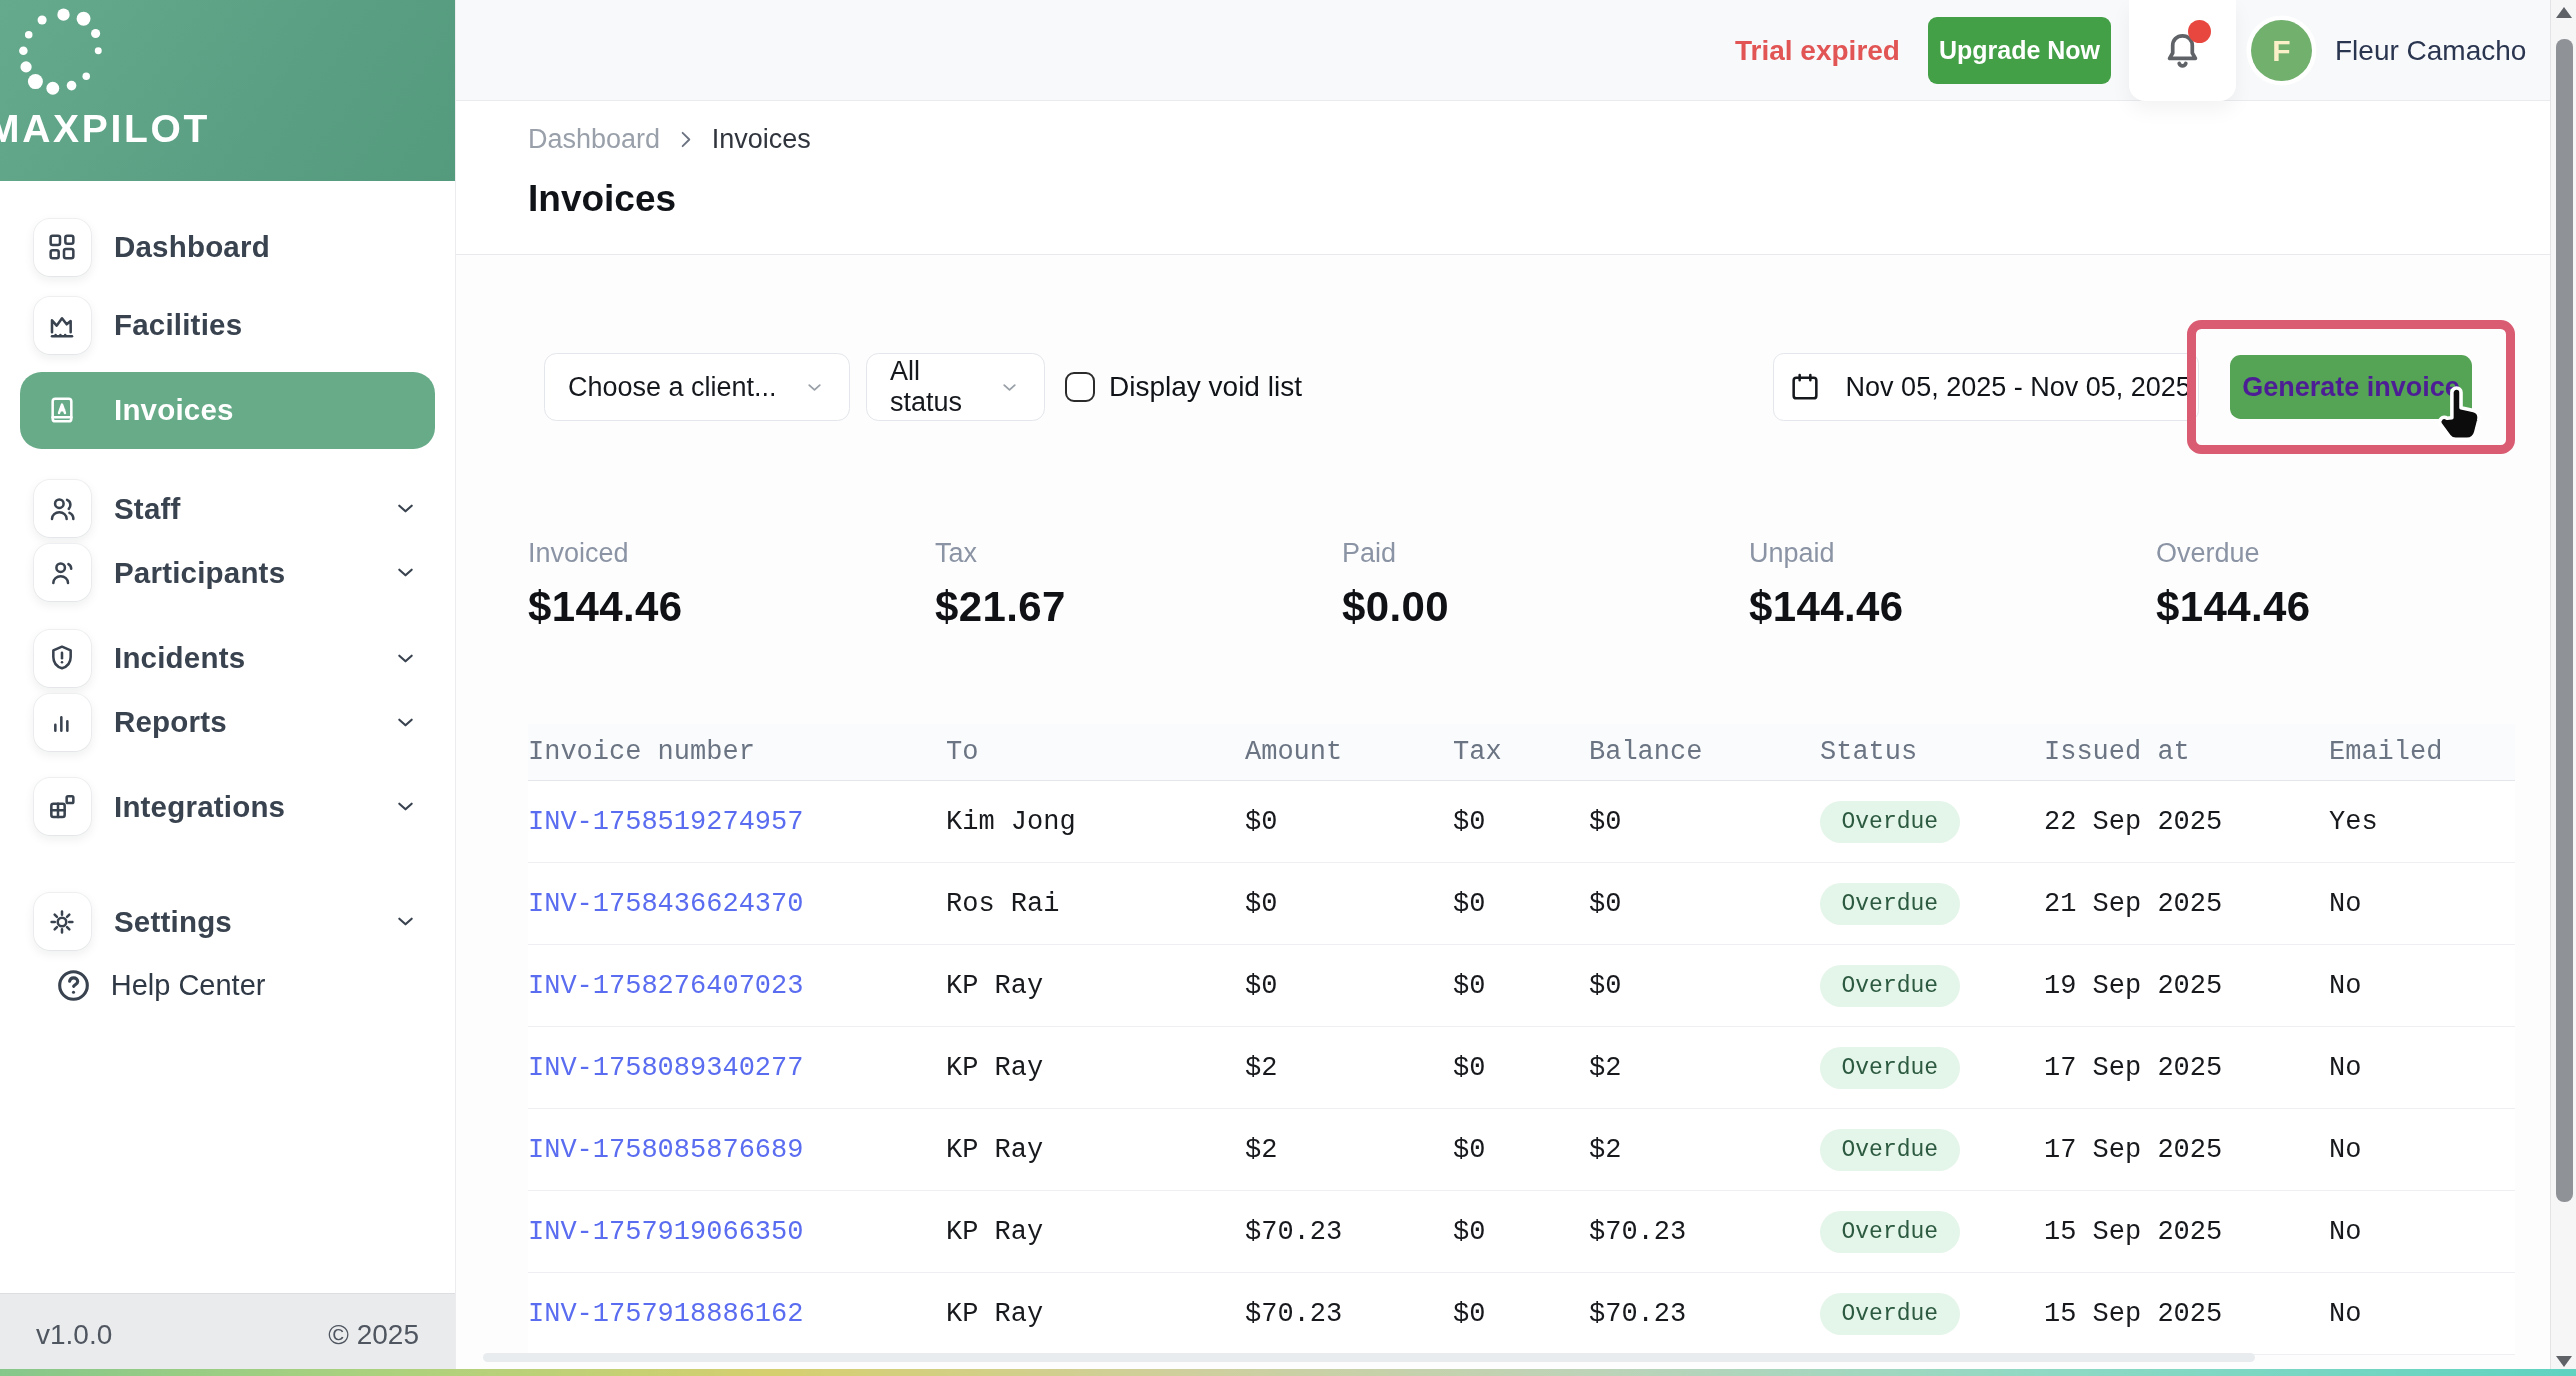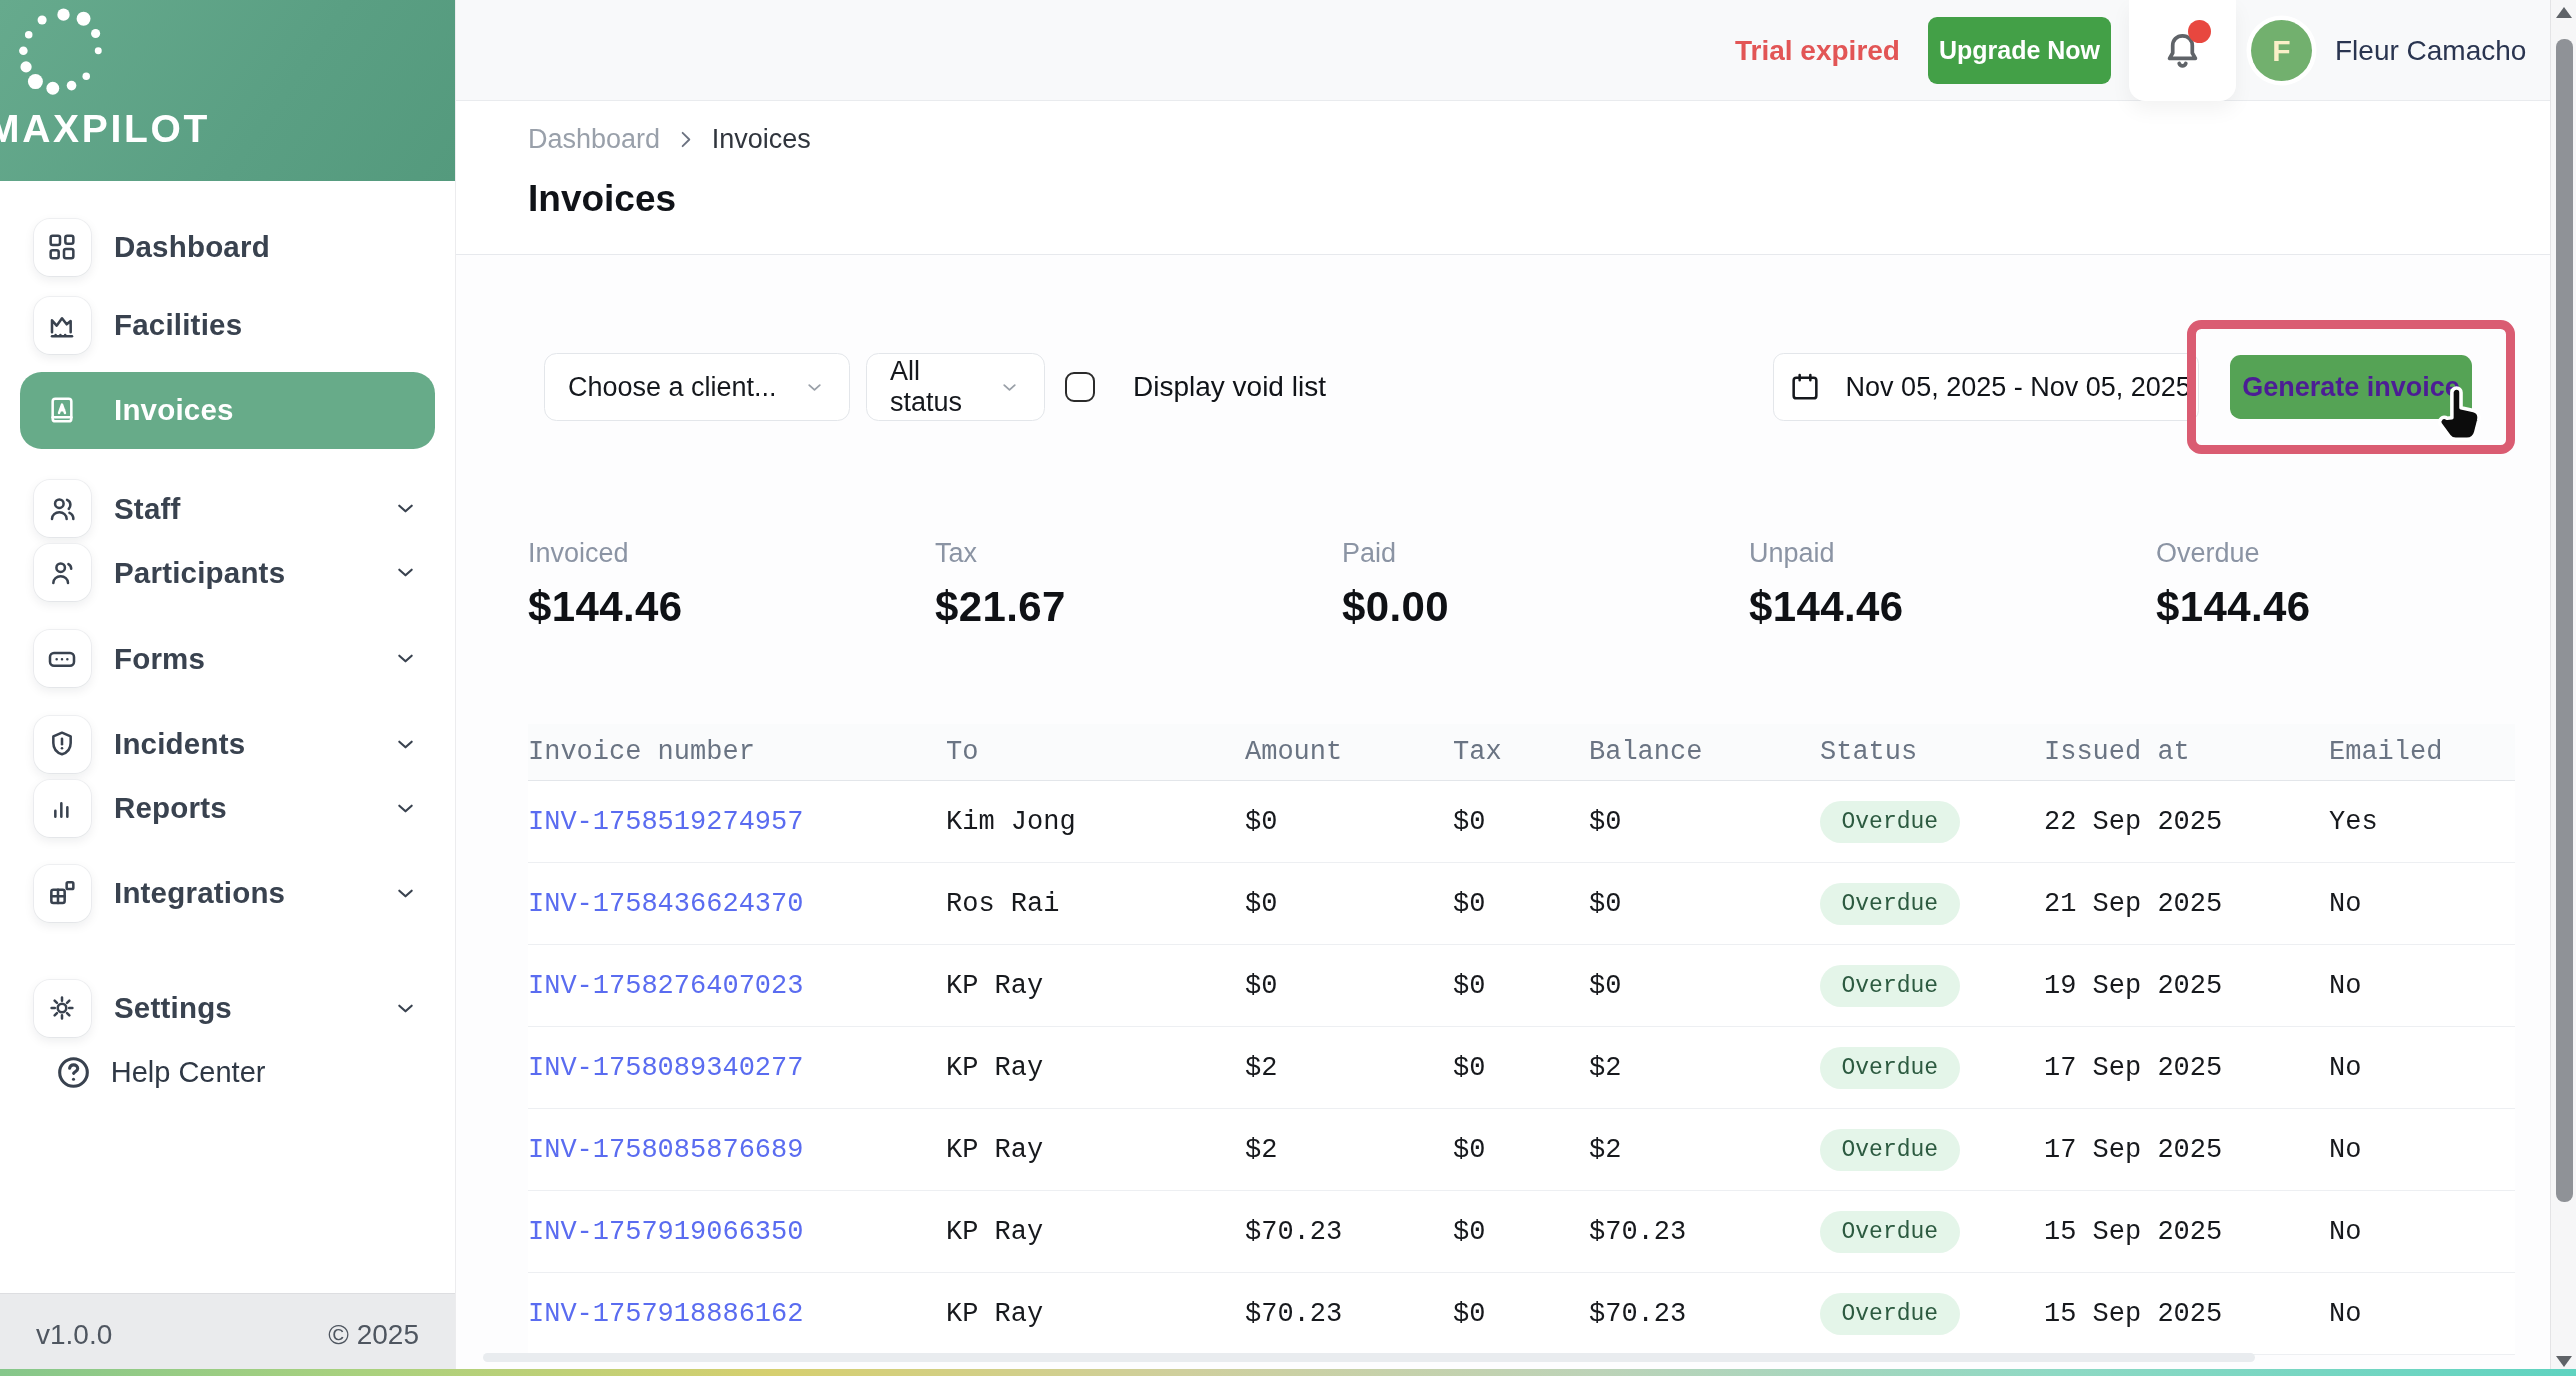--- a/index.html
+++ b/index.html
@@ -51,21 +51,21 @@
   .page-title { margin-top:23px; font-size:37px; font-weight:700; color:#101318; }
 
   .content { padding:65px 61px 0 72px; }
 
   
   .filters-row { position:relative; display:flex; align-items:center; height:134px; }
   .select { height:68px; background:#fff; border:1.8px solid #e3e6ea; border-radius:12.5px; display:flex; align-items:center; justify-content:space-between; padding:0 23px; font-size:27px; color:#15181d; cursor:pointer; }
   .select .sel-chev { width:23px; height:23px; color:#9aa0a8; margin-left:16px; flex:0 0 auto; }
   .sel-client { width:306px; margin-left:16px; }
   .sel-status { width:179px; margin-left:16px; }
-  .void-wrap { display:flex; align-items:center; margin-left:19.7px; cursor:pointer;gap:24px; }
+  .void-wrap { display:flex; align-items:center; margin-left:19.7px; cursor:pointer; }
   .checkbox { width:30px; height:30px; border:2.7px solid #2b2b2b; border-radius:9px; background:#fff; }
   .void-label { font-size:28px; color:#101318; margin-left:14.3px; }
   .date-input { margin-left:auto; width:426px; height:68px; background:#fff; border:1.8px solid #e3e6ea; border-radius:10.7px; display:flex; align-items:center; padding:0 15px; cursor:pointer; }
   .date-input svg { width:32px; height:32px; color:#15181d; flex:0 0 auto; }
   .date-text { font-size:27px; color:#101318; margin-left:25px; white-space:nowrap; }
   .annotation { position:relative; width:328px; height:134px; border:9px solid #da5c72; border-radius:14.3px; margin-left:-11.6px; flex:0 0 auto; display:flex; align-items:center; justify-content:center; }
   .generate-btn { width:242px; height:64px; background:#55a355; color:#4c1d95; border:none; border-radius:10.7px; font-size:27px; font-weight:700; cursor:pointer; font-family:inherit; }
   .cursor-icon { position:absolute; right:16px; bottom:-10.7px; width:61px; height:79px; }
 
   
@@ -170,32 +170,20 @@
               <circle cx="11" cy="8" r="3.2"></circle>
               <path d="M5.5 19.5c0-3 2.5-5 5.5-5s5.5 2 5.5 5"></path>
               <path d="M16.8 5.4c1.3.7 2.1 2 2.1 3.4"></path>
             </svg>
           </span>
         <span class="nav-label">Participants</span>
         <svg class="chev ic" viewBox="0 0 24 24">
             <path d="M6.5 9.5l5.5 5 5.5-5"></path>
           </svg>
       </div>
-      <div class="nav-item m25">
-        <span class="icon-card">
-            <svg class="ic" viewBox="0 0 24 24">
-              <rect x="3" y="7.5" width="18" height="9.5" rx="3"></rect>
-              <path d="M8 12.2h.01M12 12.2h.01M16 12.2h.01"></path>
-            </svg>
-          </span>
-        <span class="nav-label">Forms</span>
-        <svg class="chev ic" viewBox="0 0 24 24">
-            <path d="M6.5 9.5l5.5 5 5.5-5"></path>
-          </svg>
-      </div>
       <div class="nav-item m24">
         <span class="icon-card">
             <svg class="ic" viewBox="0 0 24 24">
               <path d="M12 3.5l6.5 2.8v4.9c0 4.3-2.8 7.3-6.5 8.5-3.7-1.2-6.5-4.2-6.5-8.5V6.3z"></path>
               <path d="M12 8v4.2"></path>
               <path d="M12 15.2h.01"></path>
             </svg>
           </span>
         <span class="nav-label">Incidents</span>
         <svg class="chev ic" viewBox="0 0 24 24">

